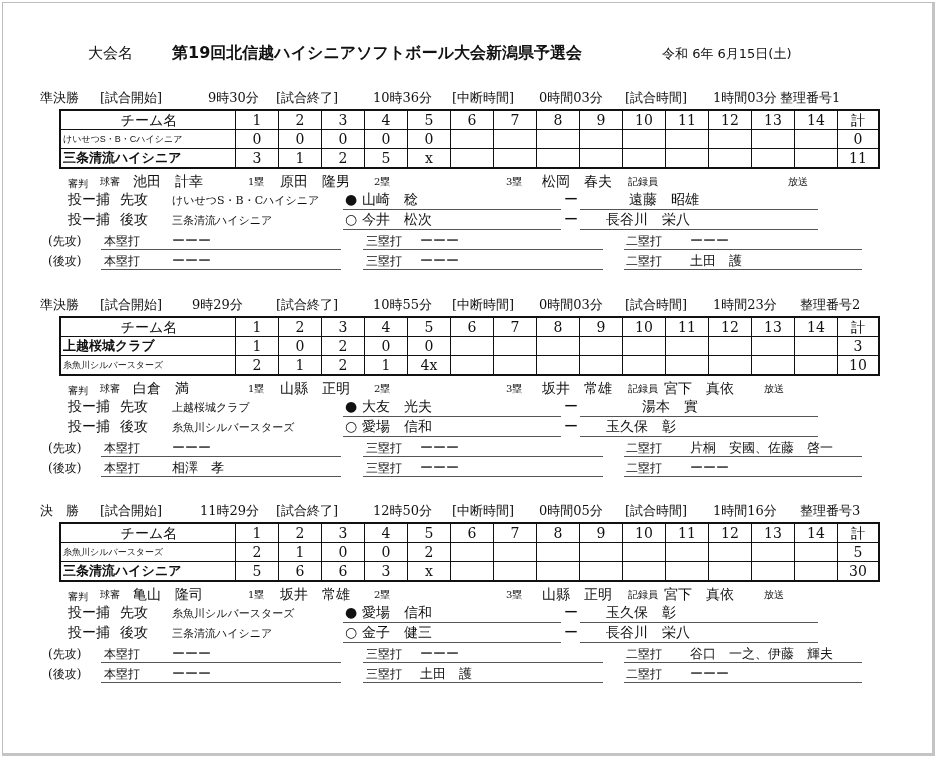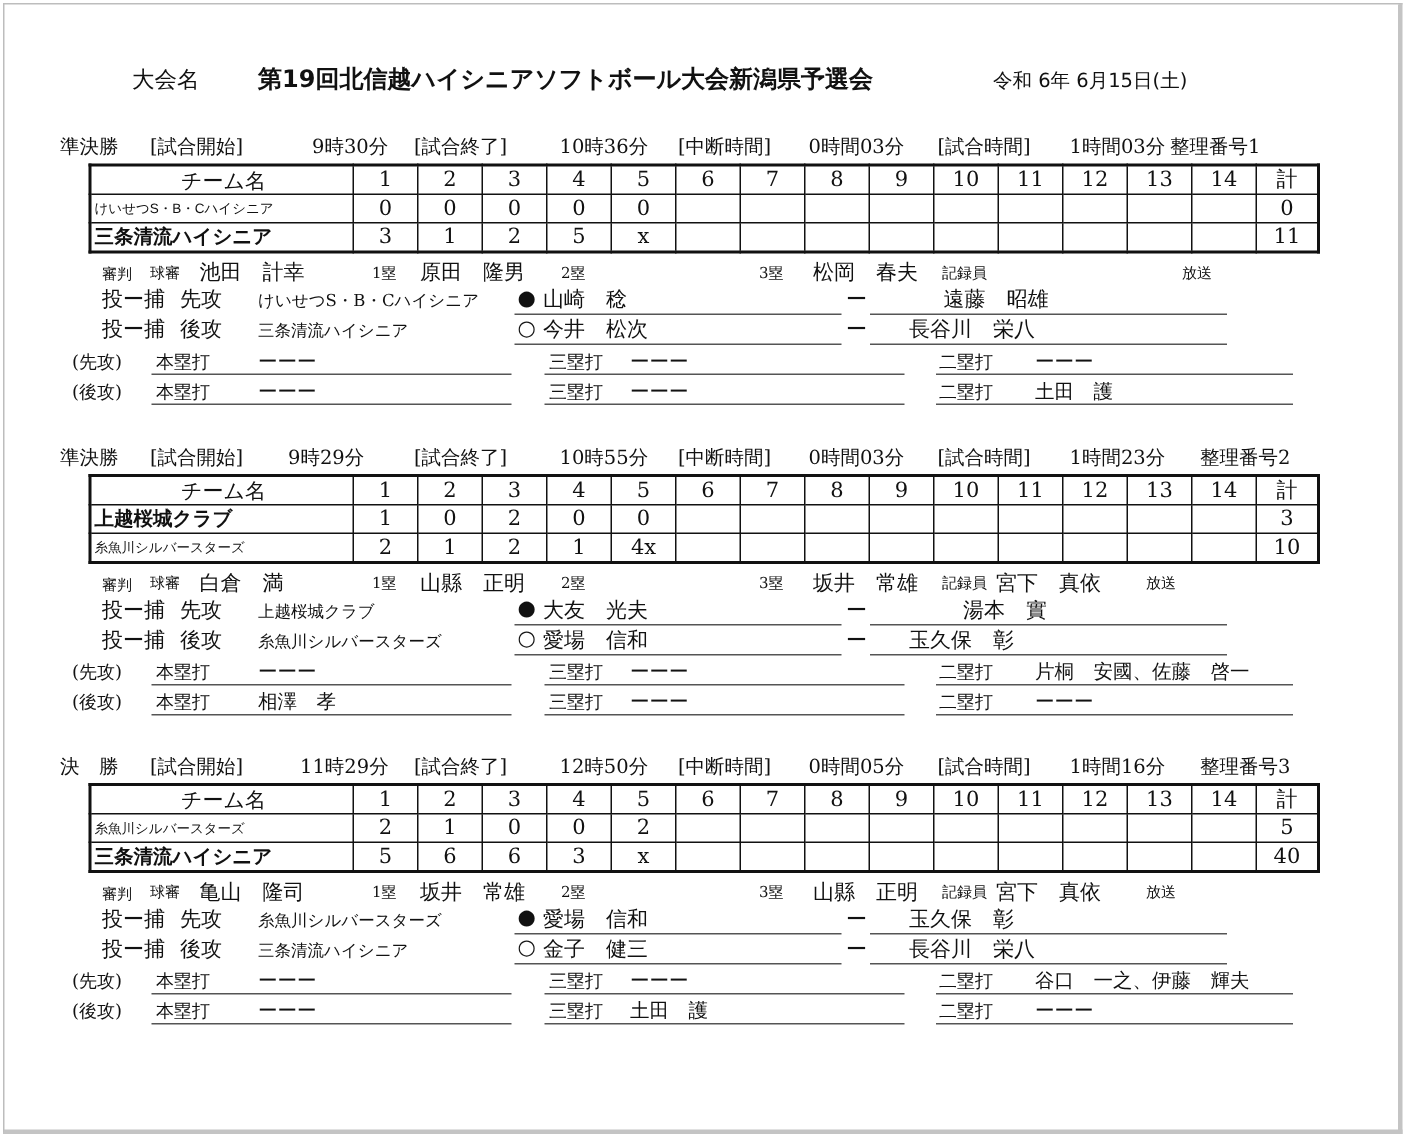--- a/index.html
+++ b/index.html
@@ -373,21 +373,21 @@
             <td class="inn">x</td>
             <td class="inn"></td>
             <td class="inn"></td>
             <td class="inn"></td>
             <td class="inn"></td>
             <td class="inn"></td>
             <td class="inn"></td>
             <td class="inn"></td>
             <td class="inn"></td>
             <td class="inn"></td>
-        <td class="tot">40</td>
+        <td class="tot">30</td>
       </tr>
       </tbody>
       </table>
       <div class="line" style="left:68px;top:86px;">
         <span class="small-label">審判</span>
         <span class="small-label" style="position:absolute;left:32px;">球審</span>
         <span class="big" style="position:absolute;left:65px;top:-2px;">亀山　隆司</span>
         <span class="small-label" style="position:absolute;left:180px;">1塁</span>
         <span class="big" style="position:absolute;left:212px;top:-2px;">坂井　常雄</span>
         <span class="small-label" style="position:absolute;left:306px;">2塁</span>

